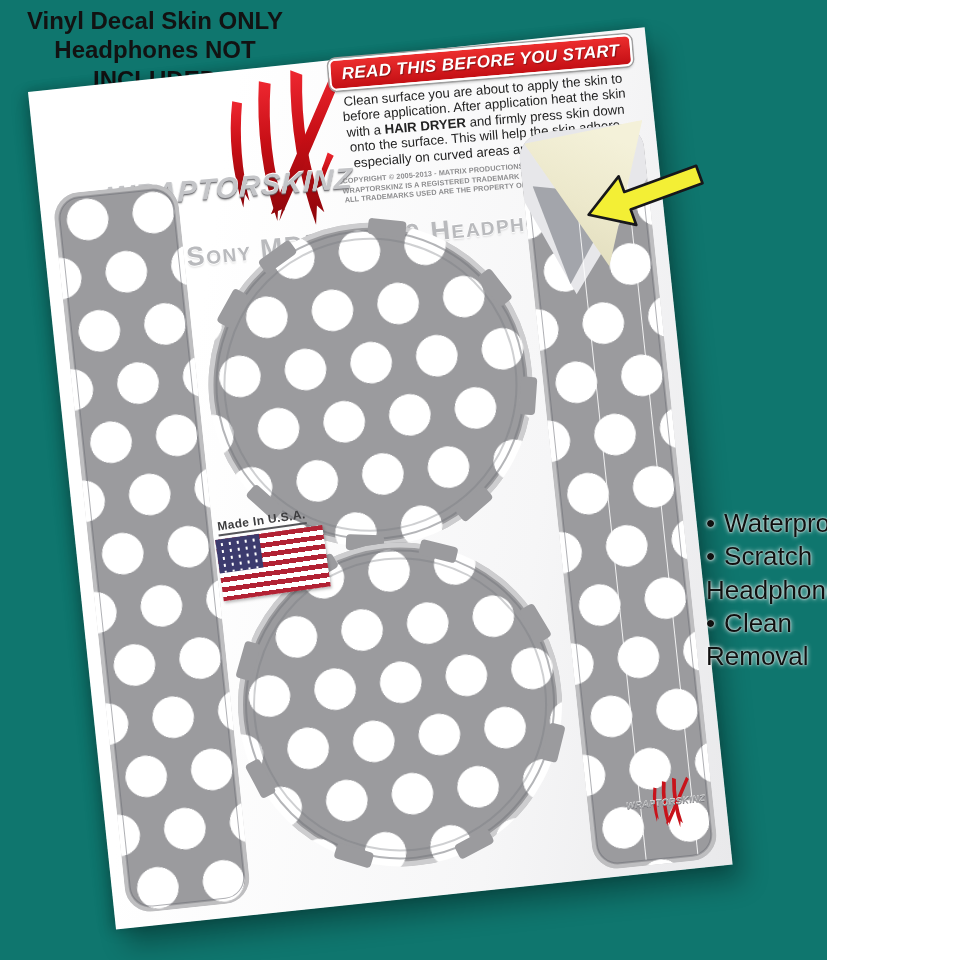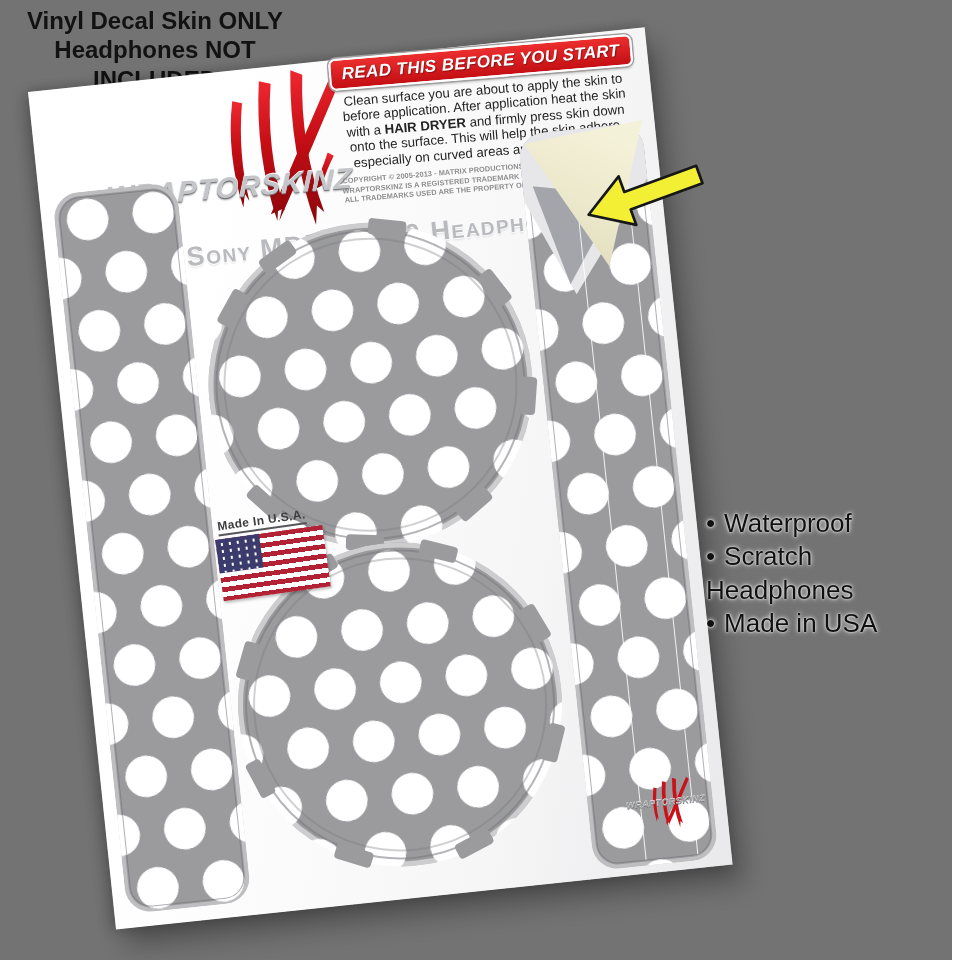--- a/index.html
+++ b/index.html
@@ -1,16 +1,16 @@
 <!DOCTYPE html>
 <html><head>
 <meta charset="utf-8">
 <style>
   html,body{margin:0;padding:0;background:#fff;}
-  #canvas{position:relative;width:952px;height:960px;background:#737373;overflow:hidden;
+  #canvas{position:relative;width:827px;height:960px;background:#0f766e;overflow:hidden;
           font-family:"Liberation Sans",sans-serif;}
 
   
   .note{position:absolute;left:2px;top:6px;width:306px;text-align:center;
         font-size:24px;line-height:1.22;font-weight:600;color:#121212;}
 
   
   .sheet{position:absolute;left:28px;top:92px;width:620px;height:842px;
          transform:rotate(-6deg);transform-origin:0 0;
          background:linear-gradient(105deg,#ffffff 25%,#f6f6f7 70%,#e9e9eb 100%);
@@ -212,16 +212,16 @@
       <g transform="rotate(-20 60 35)">
         <polygon points="4,35 44,10 44,26 118,26 118,44 44,44 44,60" fill="#f3ef35" stroke="#17171a" stroke-width="2.6" stroke-linejoin="round"></polygon>
       </g>
     </svg>
   </div>
 
 
   <ul class="features">
     <li><span class="dot">•</span><span>Waterproof</span></li>
     <li><span class="dot">•</span><span>Scratch Headphones</span></li>
-    <li><span class="dot">•</span><span>Made in USA</span></li>
+    <li><span class="dot">•</span><span>Clean Removal</span></li>
   </ul>
 
 </div>
 
 </body></html>

